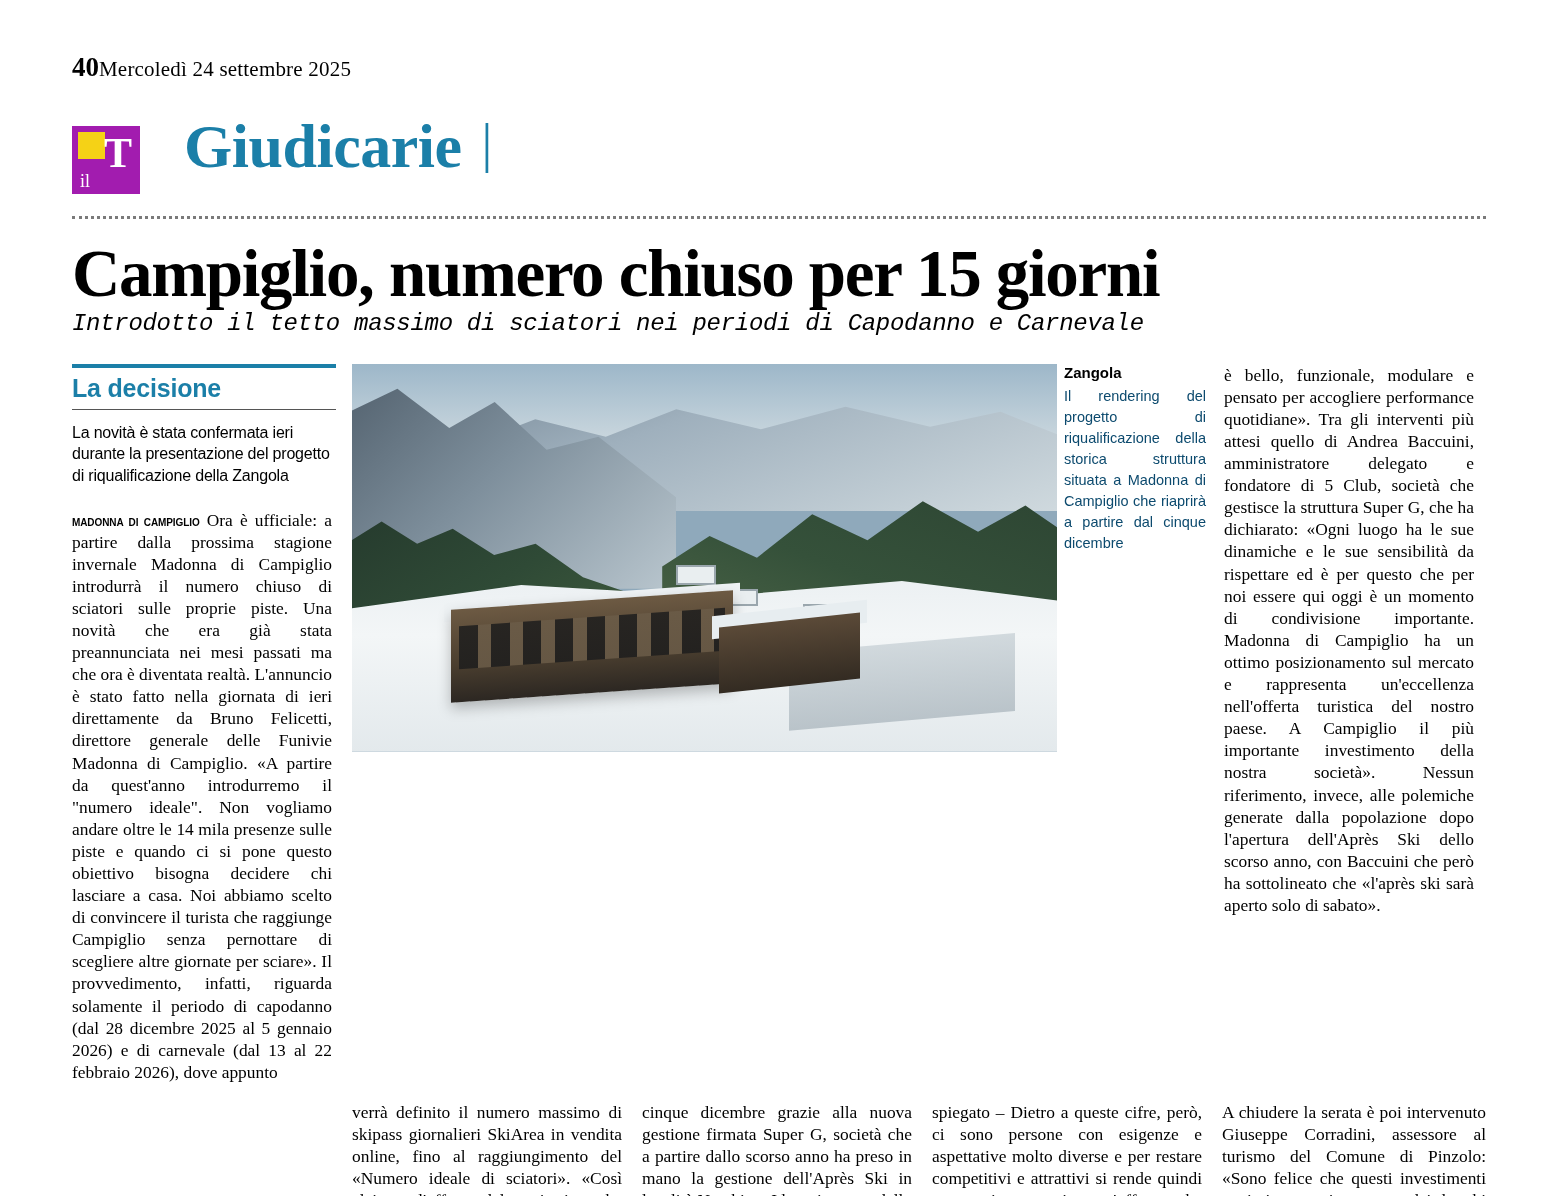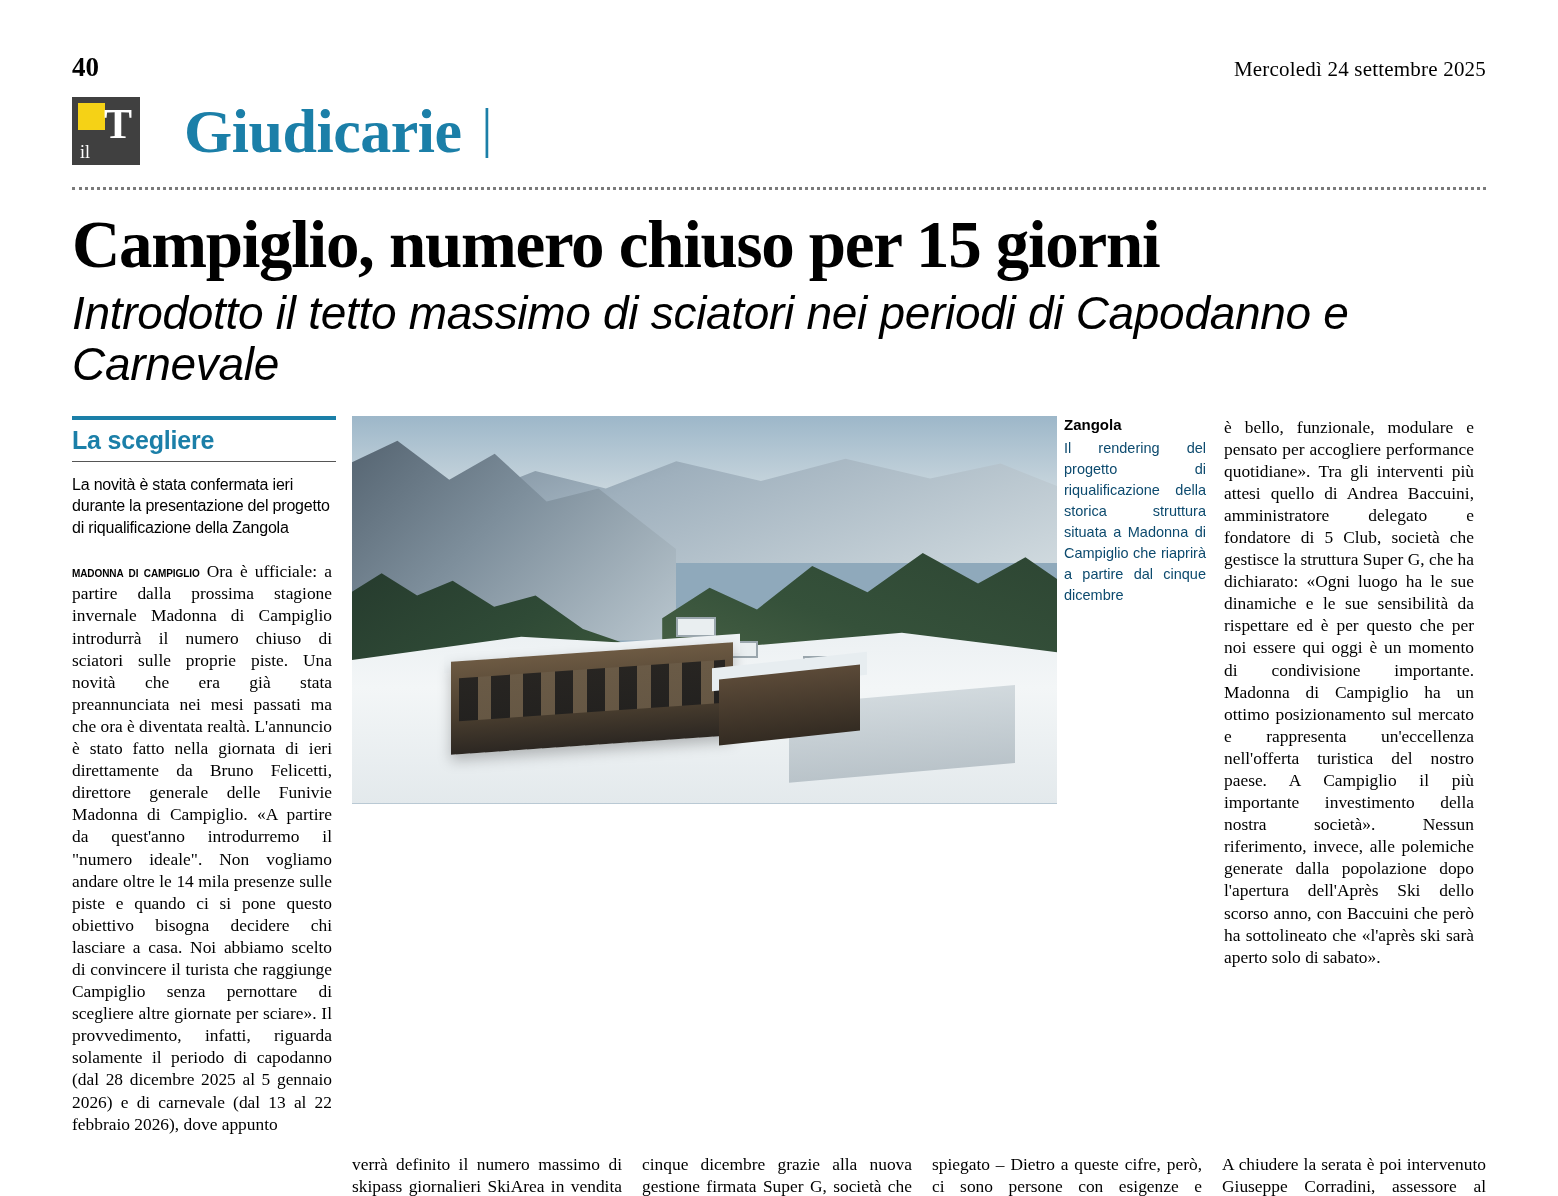--- a/index.html
+++ b/index.html
@@ -20,21 +20,20 @@
     height: 1196px;
     padding: 0;
     position: relative;
     box-sizing: border-box;
   }
 
   
   .topbar {
     display: flex;
     align-items: baseline;
-    justify-content: space-between;
     padding: 52px 72px 0 72px;
   }
   .folio {
     font-family: "Liberation Serif", serif;
     font-size: 27px;
     font-weight: bold;
     letter-spacing: 0px;
   }
   .issue-date {
     font-family: "Liberation Serif", serif;
@@ -44,24 +43,25 @@
 
   
   .masthead {
     display: flex;
     align-items: center;
     padding: 14px 72px 0 72px;
   }
   .logo {
     width: 68px;
     height: 68px;
-    background: #404040;
+    background: #a21caf;
     position: relative;
     flex: 0 0 auto;
     margin-right: 44px;
+    margin-top: 29px;
   }
   .logo .sq-yellow {
     position: absolute;
     left: 6px;
     top: 6px;
     width: 27px;
     height: 27px;
     background: #f5d216;
   }
   .logo .lg-il {
@@ -118,25 +118,25 @@
   }
   h1.headline {
     font-family: "Liberation Serif", serif;
     font-weight: bold;
     font-size: 67px;
     line-height: 1.02;
     margin: 0;
     letter-spacing: -1.3px;
   }
   .subhead {
-    font-family: Liberation Sans, sans-serif;
+    font-family: Liberation Mono, monospace;
     font-style: italic;
-    font-size: 46px;
+    font-size: 24px;
     line-height: 1.1;
-    margin-top: 10px;
+    margin-top: 4px;
     letter-spacing: -0.3px;
   }
 
   
   .content {
     display: flex;
     padding: 26px 72px 0 72px;
     gap: 0;
   }
   .col {
@@ -346,21 +346,21 @@
 
   <div class="headline-wrap">
     <h1 class="headline">Campiglio, numero chiuso per 15 giorni</h1>
     <div class="subhead">Introdotto il tetto massimo di sciatori nei periodi di Capodanno e Carnevale</div>
   </div>
 
   <div class="content">
 
     <div class="col col-left">
       <div class="kicker-rule-top"></div>
-      <div class="kicker">La scegliere</div>
+      <div class="kicker">La decisione</div>
       <div class="kicker-rule-bot"></div>
       <div class="standfirst">La novità è stata confermata ieri durante la presentazione del progetto di riqualificazione della Zangola</div>
       <div class="dateline">
         <b>MADONNA DI CAMPIGLIO</b><span> Ora è ufficiale: a partire dalla prossima stagione invernale Madonna di Campiglio introdurrà il numero chiuso di sciatori sulle proprie piste. Una novità che era già stata preannunciata nei mesi passati ma che ora è diventata realtà. L'annuncio è stato fatto nella giornata di ieri direttamente da Bruno Felicetti, direttore generale delle Funivie Madonna di Campiglio. «A partire da quest'anno introdurremo il "numero ideale". Non vogliamo andare oltre le 14 mila presenze sulle piste e quando ci si pone questo obiettivo bisogna decidere chi lasciare a casa. Noi abbiamo scelto di convincere il turista che raggiunge Campiglio senza pernottare di scegliere altre giornate per sciare». Il provvedimento, infatti, riguarda solamente il periodo di capodanno (dal 28 dicembre 2025 al 5 gennaio 2026) e di carnevale (dal 13 al 22 febbraio 2026), dove appunto</span>
       </div>
     </div>
 
     <div class="col col-photo">
       <div class="photo">
         <div class="sky"></div>

